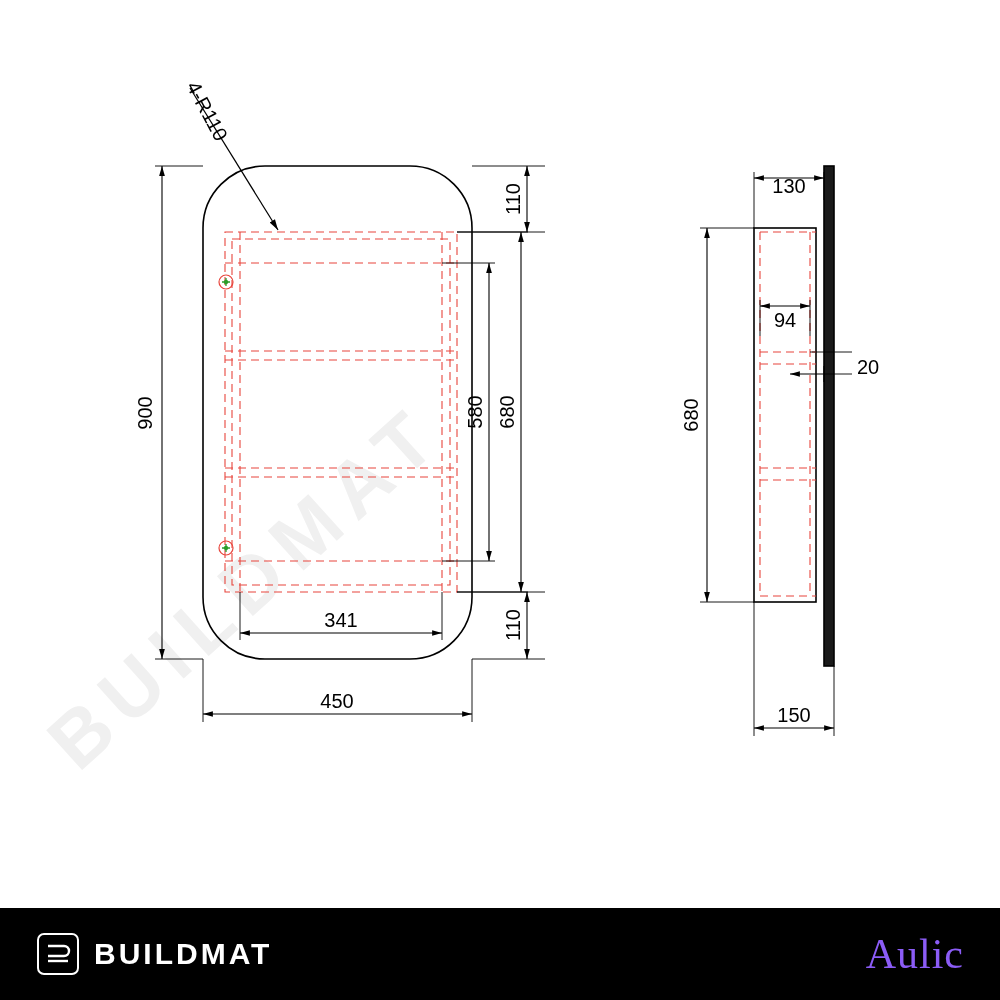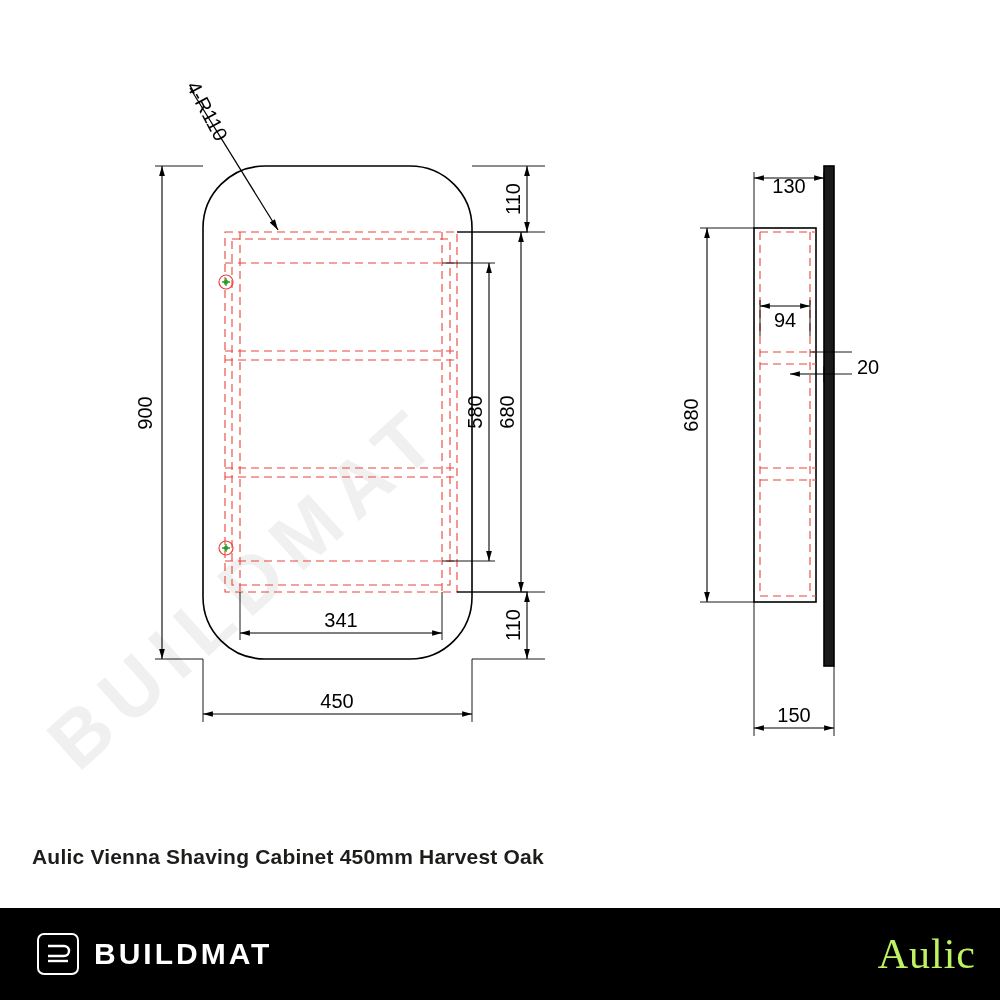--- a/index.html
+++ b/index.html
@@ -72,22 +72,22 @@
     margin-right:14px;
     display:flex; align-items:center; justify-content:center;
   }
   .brand-left .logo-text {
     color:#ffffff;
     font-size:30px;
     font-weight:bold;
     letter-spacing:3px;
   }
   .brand-right {
-    margin-right:24px;
-    color:#bef264;
+    margin-right:36px;
+    color:#8b5cf6;
     font-size:42px;
     font-family:"Liberation Serif", serif;
     letter-spacing:1px;
   }
 </style>
 </head>
 <body>
 
 <div class="sheet">
 
@@ -229,21 +229,20 @@
 
     <g fill="#000" font-family="Liberation Sans, sans-serif" font-size="20">
       <text x="789" y="193" text-anchor="middle">130</text>
       <text x="785" y="327" text-anchor="middle">94</text>
       <text x="868" y="374" text-anchor="middle">20</text>
       <text x="698" y="415" text-anchor="middle" transform="rotate(-90 698 415)">680</text>
       <text x="794" y="722" text-anchor="middle">150</text>
     </g>
   </svg>
 
-  <div class="caption">Aulic Vienna Shaving Cabinet 450mm Harvest Oak</div>
 </div>
 
 <div class="footer">
   <div class="brand-left">
     <div class="logo-mark">
       <svg width="42" height="42" viewBox="0 0 42 42">
         <rect x="1" y="1" width="40" height="40" rx="6" fill="none" stroke="#ffffff" stroke-width="2"></rect>
         <path d="M11,13 H27 a5,5 0 0 1 0,10 H11" fill="none" stroke="#ffffff" stroke-width="2.4"></path>
         <line x1="11" y1="28" x2="31" y2="28" stroke="#ffffff" stroke-width="2.4"></line>
       </svg>

